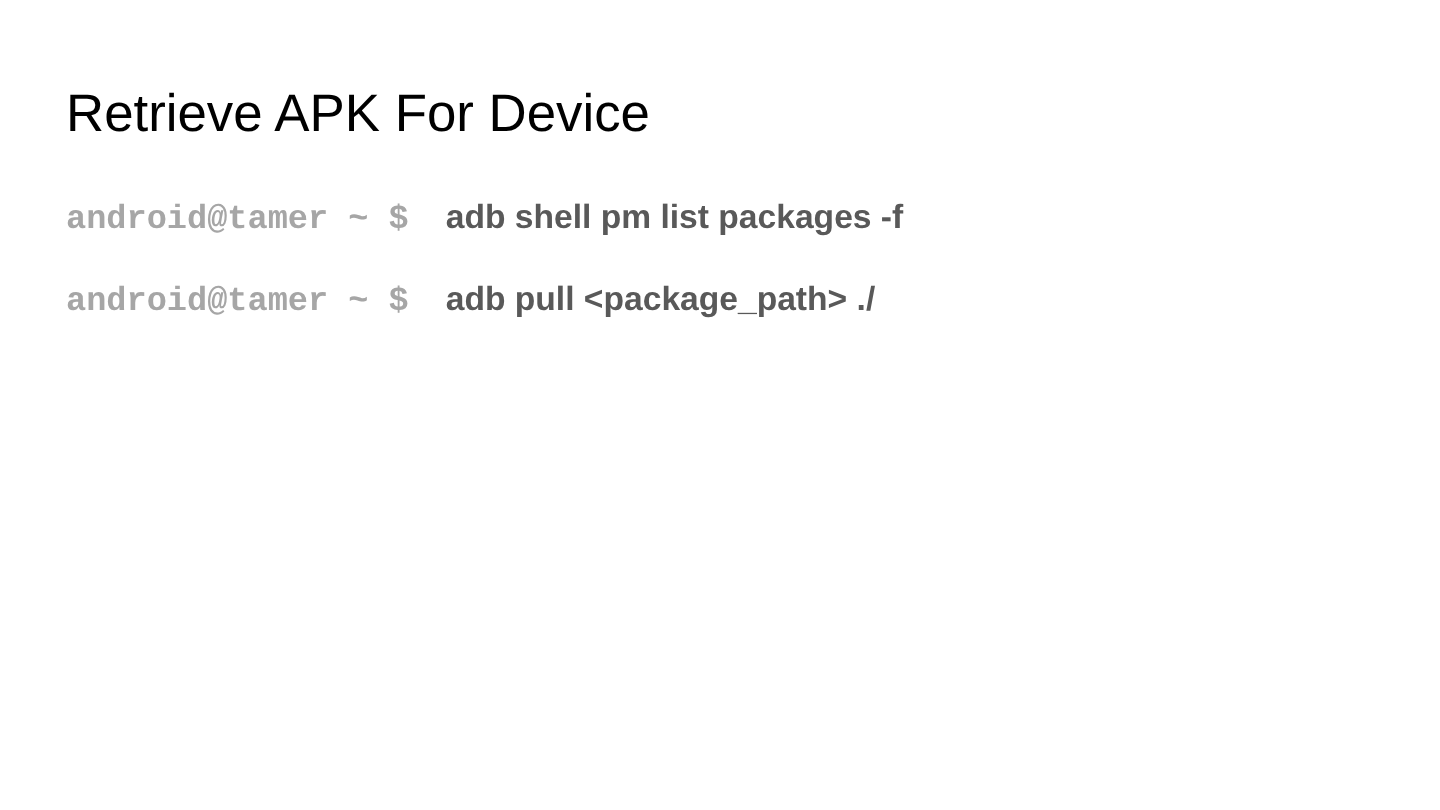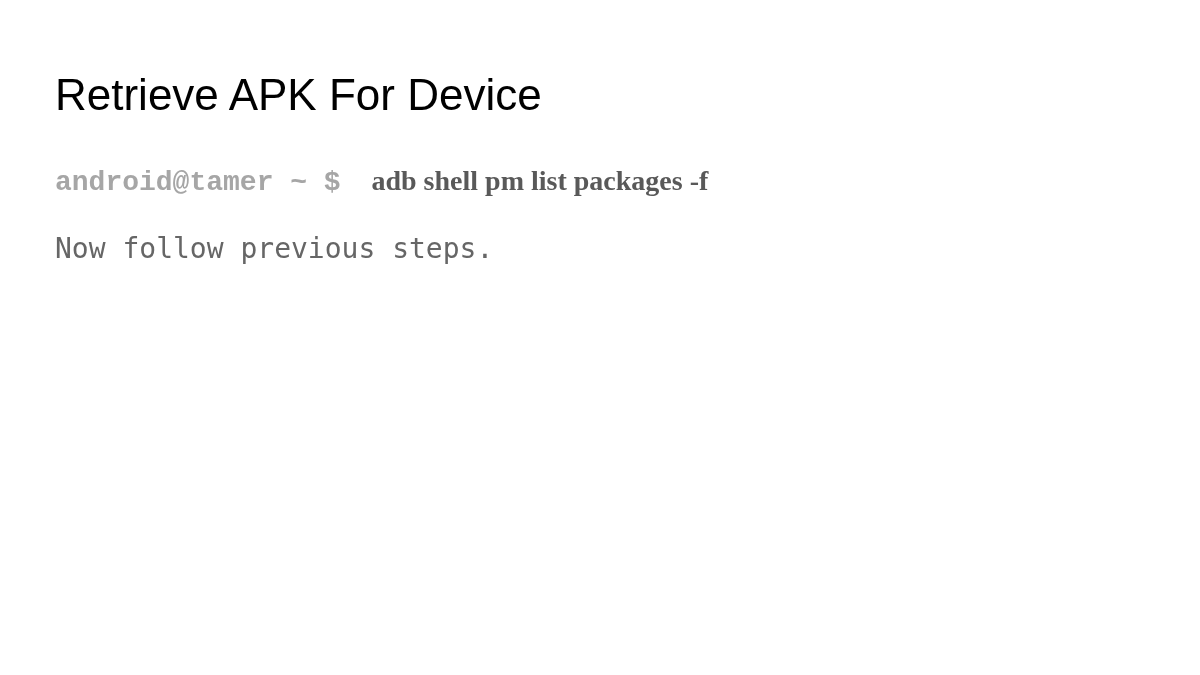--- a/index.html
+++ b/index.html
@@ -40,21 +40,21 @@
     margin-bottom: 34px;
     white-space: nowrap;
   }
   .prompt {
     font-family: "Liberation Mono", monospace;
     font-size: 28px;
     font-weight: 700;
     color: var(--prompt, #a6a6a6);
   }
   .command {
-    font-family: Liberation Serif, serif;
+    font-family: Liberation Sans, sans-serif;
     font-size: 28px;
     font-weight: 700;
     color: var(--command, #595959);
     margin-left: 1.1em;
   }
   .note {
     font-family: "DejaVu Sans Mono", monospace;
     font-size: 28px;
     font-weight: 400;
     color: var(--note, #666666);
@@ -67,20 +67,20 @@
 
   <h1 class="slide-title">Retrieve APK For Device</h1>
 
   <div class="terminal-block">
 
     <div class="tline">
       <span class="prompt">android@tamer ~ $</span><span class="command">adb shell pm list packages -f</span>
     </div>
 
 
+    <div class="tline">
+      <span class="prompt">android@tamer ~ $</span><span class="command">adb pull &lt;package_path&gt; ./</span>
+    </div>
 
-    <div class="tline">
-      <span class="note">Now follow previous steps.</span>
-    </div>
 
   </div>
 
 </div>
 
 </body></html>

